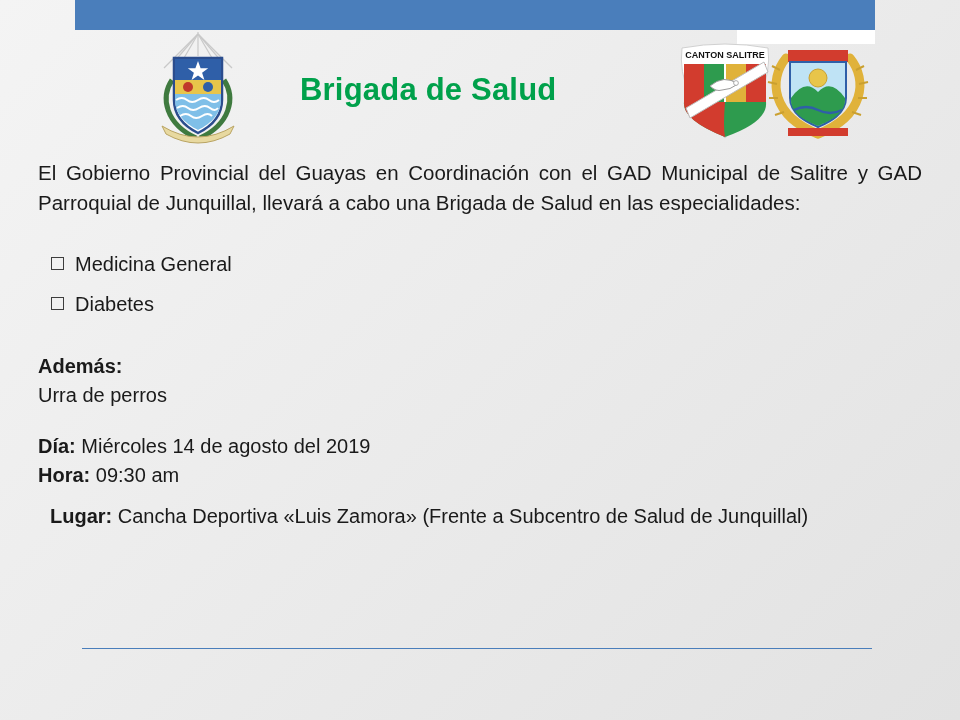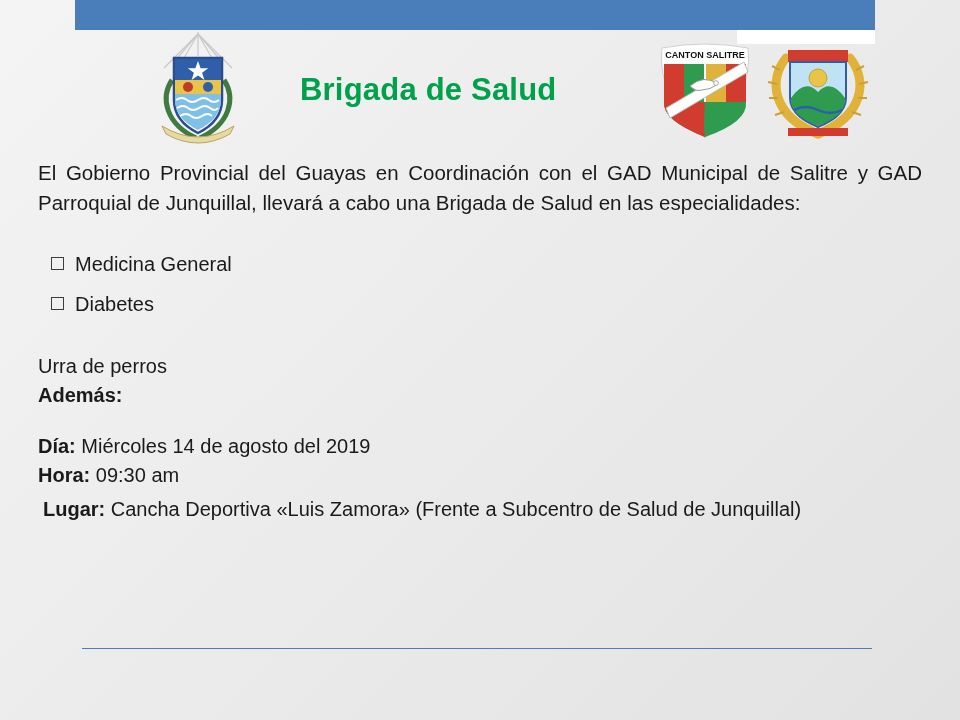--- a/index.html
+++ b/index.html
@@ -52,21 +52,21 @@
     position: absolute;
   }
   .crest-guayas {
     top: 28px;
     left: 152px;
     width: 92px;
     height: 118px;
   }
   .crest-salitre {
     top: 42px;
-    left: 650px;
+    left: 670px;
     width: 110px;
     height: 100px;
   }
   .crest-junquillal {
     top: 40px;
     left: 762px;
     width: 112px;
     height: 100px;
   }
   .crest svg {
@@ -131,21 +131,21 @@
     font-weight: bold;
   }
   .line {
     font-size: 20px;
     line-height: 1.45;
     margin: 0;
   }
   .line-wrap {
     font-size: 20px;
     line-height: 1.45;
-    margin: 5px;
+    margin: 12px;
   }
 
   
   .bottom-rule {
     position: absolute;
     left: 82px;
     top: 648px;
     width: 790px;
     height: 0;
     border-top: 1.6px solid #4a7ebb;
@@ -260,24 +260,24 @@
         <span>Medicina General</span>
       </li>
       <li>
         <span class="bullet-box"></span>
         <span>Diabetes</span>
       </li>
     </ul>
 
     <div class="spacer-sm"></div>
 
-    <p class="line">Urra de perros</p>
     <p class="line">
       <span class="lbl">Además:</span>
     </p>
+    <p class="line">Urra de perros</p>
 
     <div class="spacer-sm"></div>
 
     <p class="line">
       <span class="lbl">Día:</span>
       <span>Miércoles 14 de agosto del 2019</span>
     </p>
     <p class="line">
       <span class="lbl">Hora:</span>
       <span>09:30 am</span>

